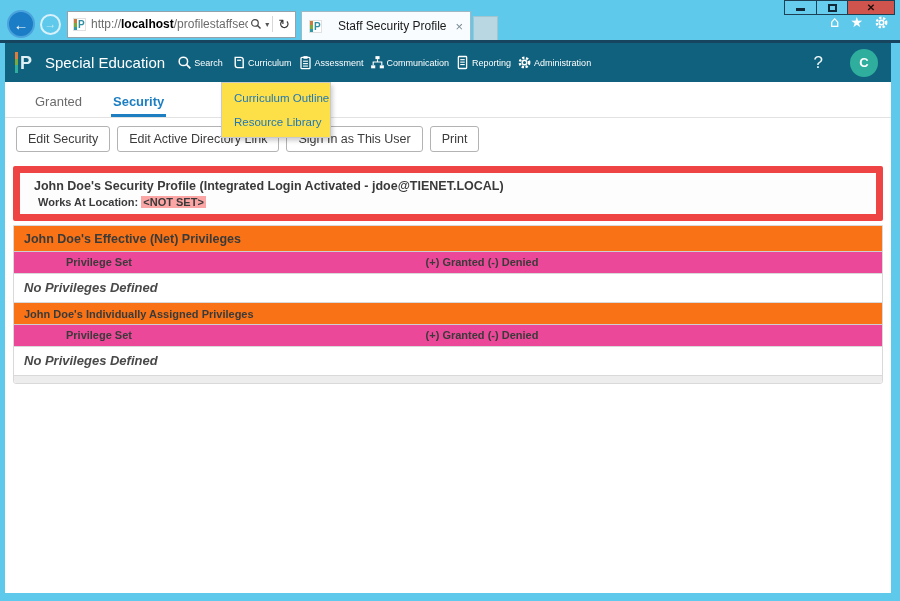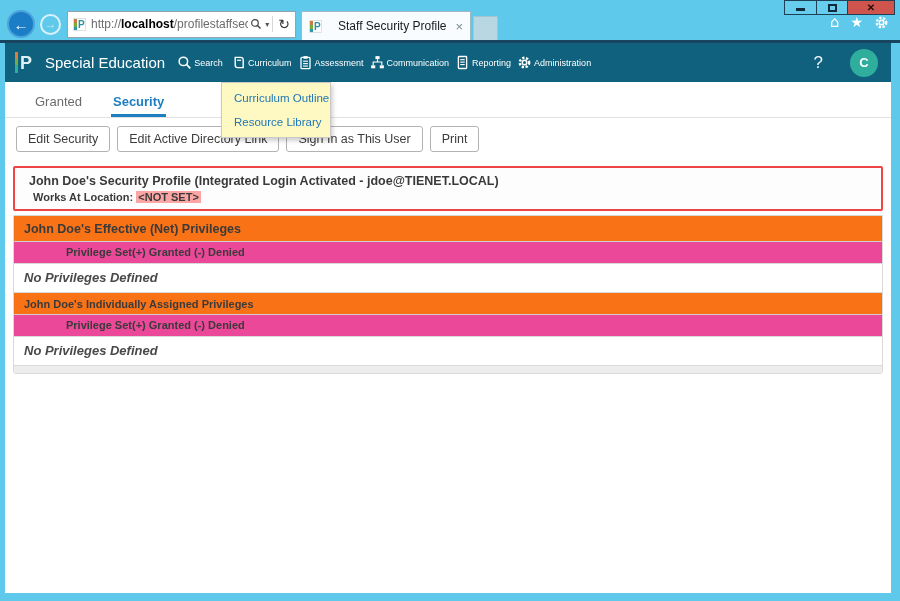--- a/index.html
+++ b/index.html
@@ -44,39 +44,39 @@
   .logo { margin-left:10px; display:flex; align-items:center; cursor:pointer; }
   .logo-stripe { width:3px; height:21px; background:linear-gradient(#e07b39 0 32%, #7aa93c 32% 62%, #2fae9e 62% 100%); }
   .logo-p { color:#dff0f5; font-weight:bold; font-size:18px; margin-left:2px; line-height:1; }
   .product-name { color:#fff; font-size:15px; margin-left:13px; white-space:nowrap; }
   .app-nav { position:absolute; left:167px; top:0; height:100%; display:flex; align-items:center; }
   .app-nav-item { display:flex; flex-direction:row; align-items:center; justify-content:center; color:#fff; min-width:56px; padding:0 3px; font-size:9px; gap:2px; cursor:pointer; }
   .header-right { position:absolute; right:13px; top:0; height:100%; display:flex; align-items:center; gap:27px; }
   .help-btn { color:#eef7fa; font-size:17px; cursor:pointer; }
   .avatar { width:28px; height:28px; border-radius:50%; background:#2fae9e; color:#fff; display:flex; align-items:center; justify-content:center; font-size:13px; font-weight:bold; cursor:pointer; }
   
-  .menu { position:absolute; left:216px; top:39px; width:110px; background:#fef9c3; border:1px solid #c9c9c9; box-shadow:2px 3px 4px rgba(0,0,0,0.18); z-index:10; padding:3px 0; }
+  .menu { position:absolute; left:216px; top:39px; width:110px; background:#fde047; border:1px solid #c9c9c9; box-shadow:2px 3px 4px rgba(0,0,0,0.18); z-index:10; padding:3px 0; }
   .menu-item { padding:6px 12px; color:#2077b8; font-size:11.5px; white-space:nowrap; cursor:pointer; }
   
   .page-title { margin:10px 0 0 14px; font-size:17px; color:#3f3f3f; }
   .tabs { display:flex; gap:27px; padding-left:28px; margin-top:7px; border-bottom:1px solid #e2e2e2; }
   .page-tab { font-size:13px; color:#6b6b6b; padding:5px 2px 8px; cursor:pointer; }
   .page-tab.active { color:#1d7ec2; font-weight:bold; padding-bottom:5px; border-bottom:3px solid #1d7ec2; }
   .actions { display:flex; gap:7px; padding:8px 0 0 11px; }
   .btn { background:#fff; border:1px solid #b3b3b3; border-radius:3px; font-size:12.5px; color:#3c3c3c; padding:5px 11px; font-family:inherit; cursor:pointer; white-space:nowrap; }
-  .profile-box { margin:14px 8px 4px; border:2px solid #ef4444; border-radius:2px; background:#fdfdfd; padding:6px 10px 6px 14px; }
+  .profile-box { margin:14px 8px 4px; border:7px solid #ef4444; border-radius:2px; background:#fdfdfd; padding:6px 10px 6px 14px; }
   .profile-title { font-size:12.5px; font-weight:bold; color:#3a3a3a; }
   .works-line { font-size:11px; font-weight:bold; color:#3a3a3a; margin-top:3px; padding-left:4px; }
   .works-value { background:#fca5a5; color:#3a3a3a; padding:0 2px; }
   .priv-box { margin:0 8px; border:1px solid #d9d9d9; border-radius:0 0 3px 3px; }
   .sec-head { padding:6px 10px 5px; font-weight:bold; font-size:12.5px; color:#3a3a3a; background:#f97316; border-bottom:1px solid #cfcfcf; }
   .sec-head.small { font-size:11px; padding:5px 10px 4px; }
   .cols-row { display:flex; background:#ec4899; border-bottom:1px solid #d9d9d9; font-size:11px; font-weight:bold; color:#3a3a3a; padding:4px 0 5px; }
   .col1 { width:118px; text-align:right; }
-  .col2 { width:700px; text-align:left; }
+  .col2 { width:700px; text-align:center; }
   .empty-row { font-style:italic; font-size:13px; color:#4a4a4a; padding:6px 10px 7px; border-bottom:1px solid #d9d9d9;font-weight:bold; }
   .panel-footer { height:7px; background:#ededed; border-radius:0 0 3px 3px; }
   svg { display:block; }
 </style>
 </head>
 <body>
 
 <div class="window-controls">
   <div class="win-btn win-min">
       <span class="min-glyph"></span>

